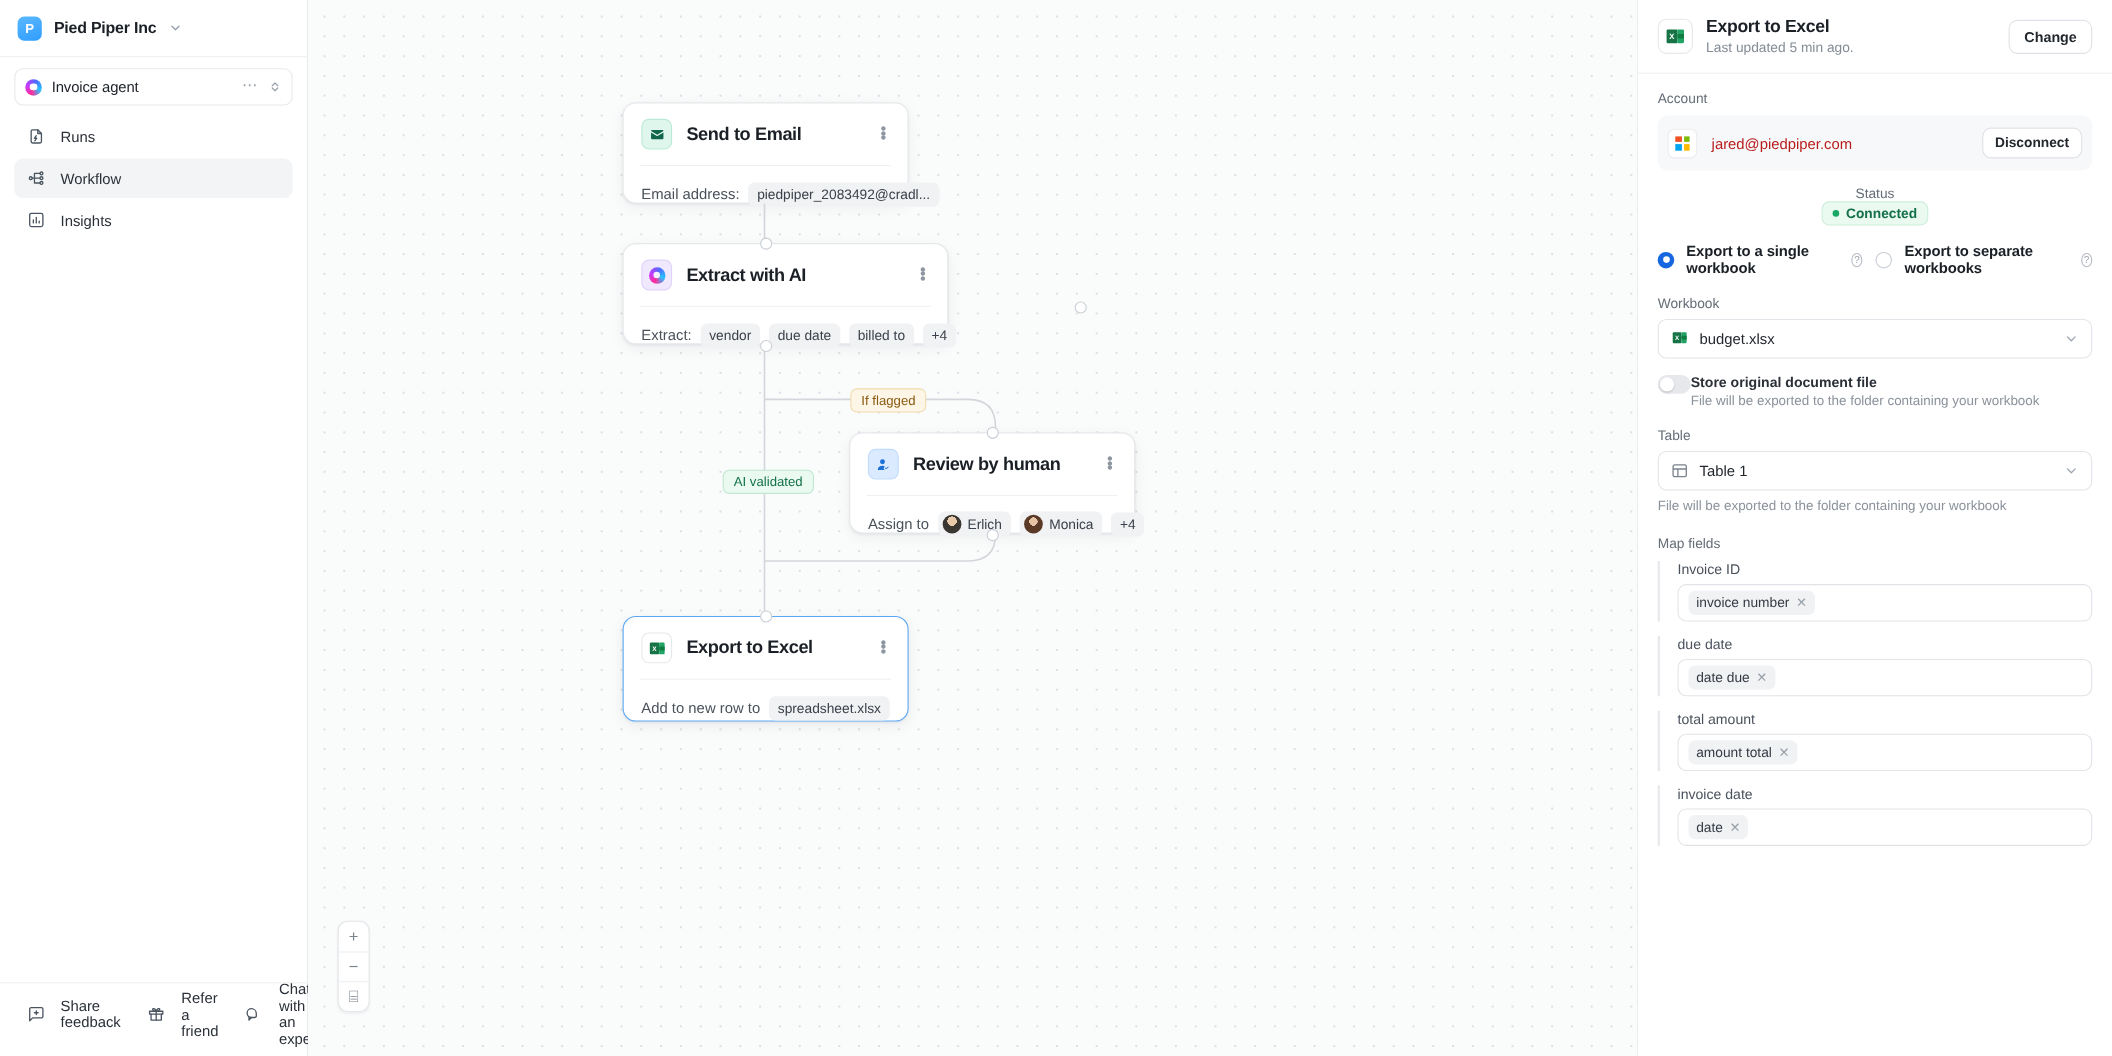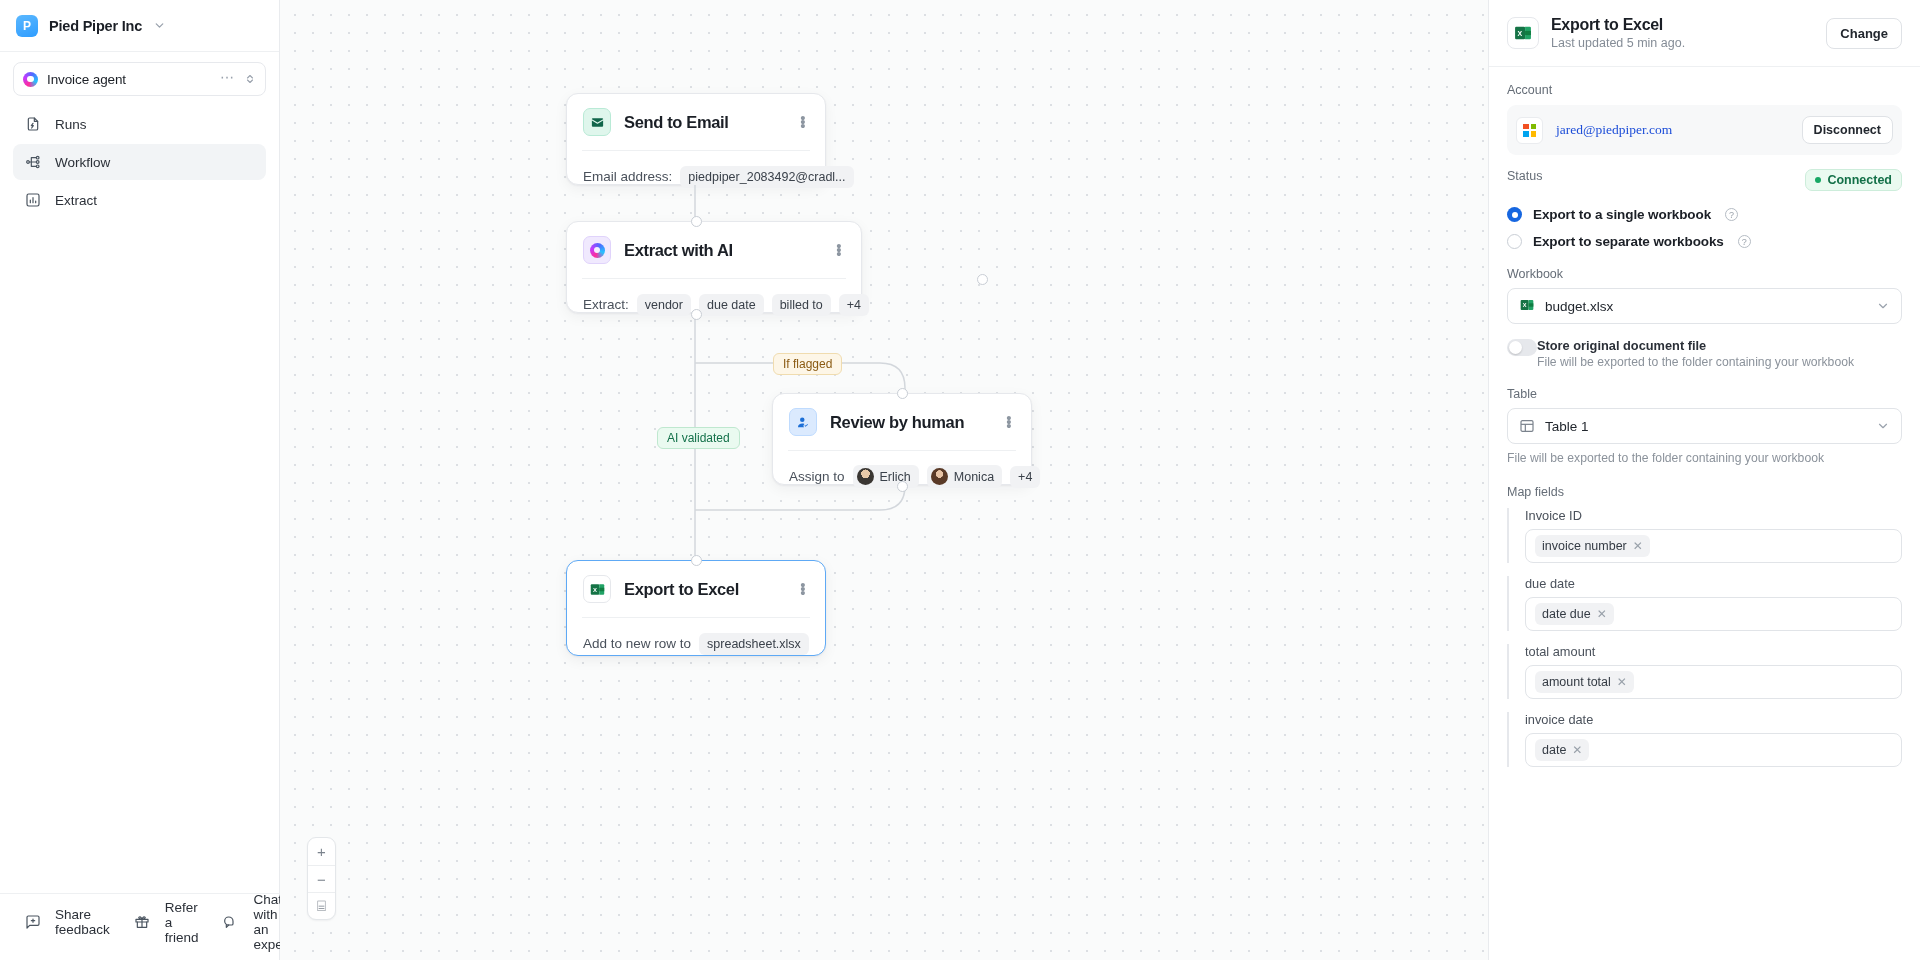--- a/index.html
+++ b/index.html
@@ -135,32 +135,32 @@
     font-family: inherit;
   }
   .p-body { flex: 1; padding: 16px 18px 0 18px; overflow: hidden; }
   .sec-label { font-size: 12.5px; color: #656d77; margin-bottom: 8px; }
   .acct {
     background: #f7f8f9; border-radius: 9px; height: 50px; display: flex;
     align-items: center; gap: 13px; padding: 0 9px 0 9px;
   }
   .ms-ic { width: 27px; height: 27px; border-radius: 6px; background: #fff; border: 1px solid #eaecef; display: grid; grid-template-columns: 1fr 1fr; gap: 2px; padding: 6px; flex: 0 0 27px; }
   .ms-ic i { display: block; }
-  .acct-mail { flex: 1; font-size: 13.5px; color: #1d4ed8; font-family: Liberation Serif, serif; }
+  .acct-mail { flex: 1; font-size: 13.5px; color: #b91c1c; }
   .btn-sm { padding: 6px 11px; font-size: 12.5px; }
 
-  .status-row { display: flex; align-items: flex-start; justify-content: space-between; margin-top: 14px; }
+  .status-row { display: flex; align-items: center; justify-content: space-between; margin-top: 14px; flex-direction: column; }
   .badge-conn {
     background: #eafaf0; border: 1px solid #cdeddb; color: #147048;
     border-radius: 7px; font-size: 12.5px; font-weight: 600; padding: 3px 9px;
     display: inline-flex; align-items: center; gap: 6px;
   }
   .dot-green { width: 6px; height: 6px; border-radius: 50%; background: #18a864; }
 
-  .radios { margin-top: 16px; display: flex; flex-direction: column; gap: 12px; }
+  .radios { margin-top: 16px; display: flex; flex-direction: row; gap: 12px; }
   .radio-row { display: flex; align-items: center; gap: 11px; }
   .radio { width: 15px; height: 15px; border-radius: 50%; border: 1.5px solid #c9ced5; flex: 0 0 15px; position: relative; }
   .radio.on { border: none; background: #1666e0; }
   .radio.on::after { content:""; position: absolute; inset: 4.5px; border-radius: 50%; background: #fff; }
   .radio-lbl { font-size: 13.5px; font-weight: 600; letter-spacing: -0.1px; }
   .qmark { width: 13px; height: 13px; border-radius: 50%; border: 1.2px solid #b5bcc4; color: #9aa2ab; font-size: 9px; display: inline-flex; align-items: center; justify-content: center; margin-left: 3px; }
 
   .field-label { font-size: 12.5px; color: #656d77; margin: 18px 0 7px 0; }
   .select {
     height: 36px; border: 1px solid #e1e4e8; border-radius: 8px; display: flex;
@@ -234,21 +234,21 @@
       </div>
       <div class="nav-item">
         <span class="nav-ic">
           <svg width="16" height="16" viewBox="0 0 24 24" fill="none" stroke="currentColor" stroke-width="1.8" stroke-linecap="round" stroke-linejoin="round">
               <rect x="3" y="3" width="18" height="18" rx="2.5"></rect>
               <line x1="8" y1="16" x2="8" y2="12"></line>
               <line x1="12" y1="16" x2="12" y2="8.5"></line>
               <line x1="16" y1="16" x2="16" y2="13.5"></line>
             </svg>
         </span>
-        <span>Extract</span>
+        <span>Insights</span>
       </div>
     </nav>
 
     <div class="sb-spacer"></div>
 
     <div class="sb-bottom">
       <div class="nav-item">
         <span class="nav-ic">
           <svg width="16" height="16" viewBox="0 0 24 24" fill="none" stroke="currentColor" stroke-width="1.8" stroke-linecap="round" stroke-linejoin="round">
               <path d="M21 15a2 2 0 0 1-2 2H7l-4 4V5a2 2 0 0 1 2-2h14a2 2 0 0 1 2 2z"></path>

